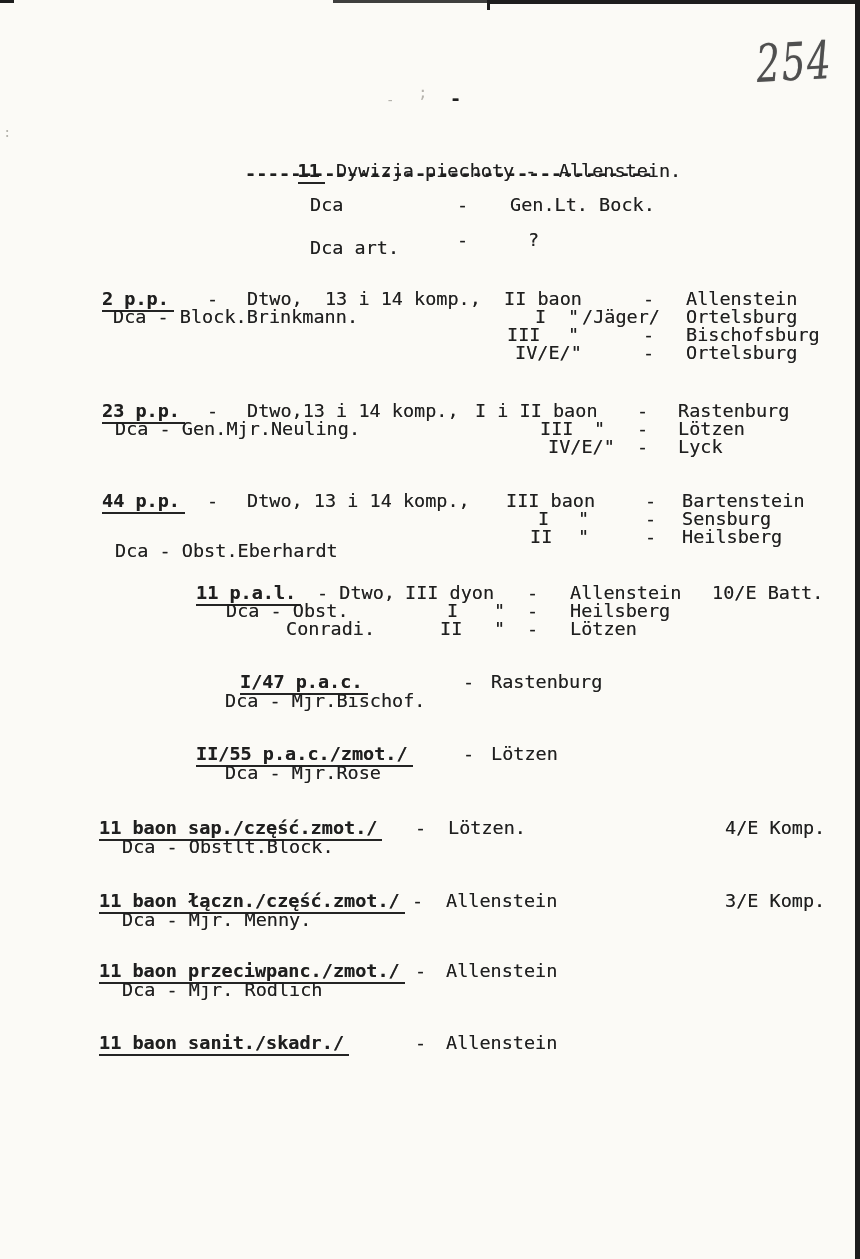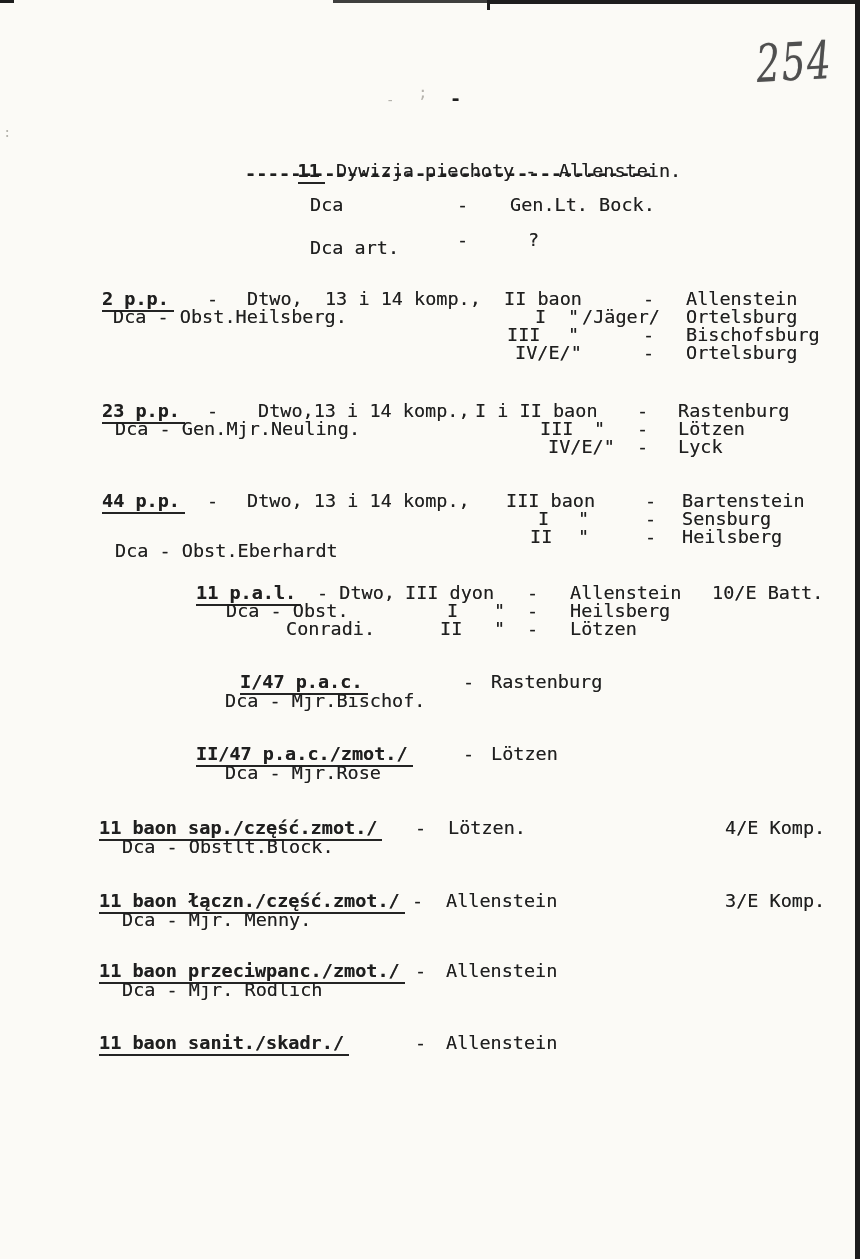--- a/index.html
+++ b/index.html
@@ -57,38 +57,38 @@
   <span class="t" style="left:457px;top:229px;">-</span>
   <span class="t" style="left:528px;top:229px;">?</span>
 
   <span class="t u b" style="left:102px;top:288px;">2 p.p.</span>
   <span class="t" style="left:207px;top:288px;">-</span>
   <span class="t" style="left:247px;top:288px;">Dtwo,  13 i 14 komp.,</span>
   <span class="t" style="left:504px;top:288px;">II baon</span>
   <span class="t" style="left:643px;top:288px;">-</span>
   <span class="t" style="left:686px;top:288px;">Allenstein</span>
 
-  <span class="t" style="left:113px;top:306px;">Dca - Obst.Heilsberg.</span>
+  <span class="t" style="left:113px;top:306px;">Dca - Block.Brinkmann.</span>
   <span class="t" style="left:535px;top:306px;">I</span>
   <span class="t" style="left:568px;top:306px;">"</span>
   <span class="t" style="left:582px;top:306px;">/Jäger/</span>
   <span class="t" style="left:686px;top:306px;">Ortelsburg</span>
 
   <span class="t" style="left:507px;top:324px;">III</span>
   <span class="t" style="left:568px;top:324px;">"</span>
   <span class="t" style="left:643px;top:324px;">-</span>
   <span class="t" style="left:686px;top:324px;">Bischofsburg</span>
 
   <span class="t" style="left:515px;top:342px;">IV/E/"</span>
   <span class="t" style="left:643px;top:342px;">-</span>
   <span class="t" style="left:686px;top:342px;">Ortelsburg</span>
 
   <span class="t u b" style="left:102px;top:400px;">23 p.p.</span>
   <span class="t" style="left:207px;top:400px;">-</span>
-  <span class="t" style="left:258px;top:400px;">Dtwo,13 i 14 komp.,</span>
+  <span class="t" style="left:247px;top:400px;">Dtwo,13 i 14 komp.,</span>
   <span class="t" style="left:475px;top:400px;">I i II baon</span>
   <span class="t" style="left:637px;top:400px;">-</span>
   <span class="t" style="left:678px;top:400px;">Rastenburg</span>
 
   <span class="t" style="left:115px;top:418px;">Dca - Gen.Mjr.Neuling.</span>
   <span class="t" style="left:540px;top:418px;">III</span>
   <span class="t" style="left:594px;top:418px;">"</span>
   <span class="t" style="left:637px;top:418px;">-</span>
   <span class="t" style="left:678px;top:418px;">Lötzen</span>
 
@@ -131,21 +131,21 @@
   <span class="t" style="left:440px;top:618px;">II</span>
   <span class="t" style="left:494px;top:618px;">"</span>
   <span class="t" style="left:527px;top:618px;">-</span>
   <span class="t" style="left:570px;top:618px;">Lötzen</span>
 
   <span class="t u b" style="left:196px;top:671px;margin-left:44px;">I/47 p.a.c.</span>
   <span class="t" style="left:463px;top:671px;">-</span>
   <span class="t" style="left:491px;top:671px;">Rastenburg</span>
   <span class="t" style="left:225px;top:690px;">Dca - Mjr.Bischof.</span>
 
-  <span class="t u b" style="left:196px;top:743px;">II/47 p.a.c./zmot./</span>
+  <span class="t u b" style="left:196px;top:743px;">II/55 p.a.c./zmot./</span>
   <span class="t" style="left:463px;top:743px;">-</span>
   <span class="t" style="left:491px;top:743px;">Lötzen</span>
   <span class="t" style="left:225px;top:762px;">Dca - Mjr.Rose</span>
 
   <span class="t u b" style="left:99px;top:817px;">11 baon sap./część.zmot./</span>
   <span class="t" style="left:415px;top:817px;">-</span>
   <span class="t" style="left:448px;top:817px;">Lötzen.</span>
   <span class="t" style="left:725px;top:817px;">4/E Komp.</span>
   <span class="t" style="left:122px;top:836px;">Dca - Obstlt.Block.</span>
 

